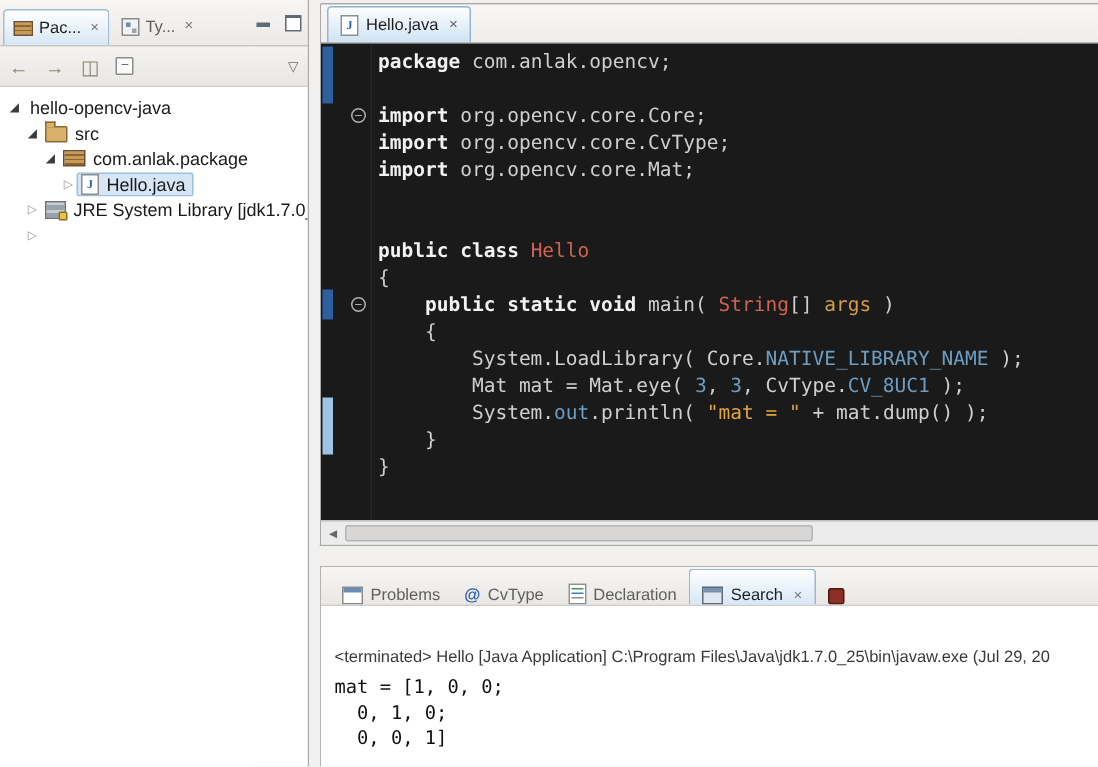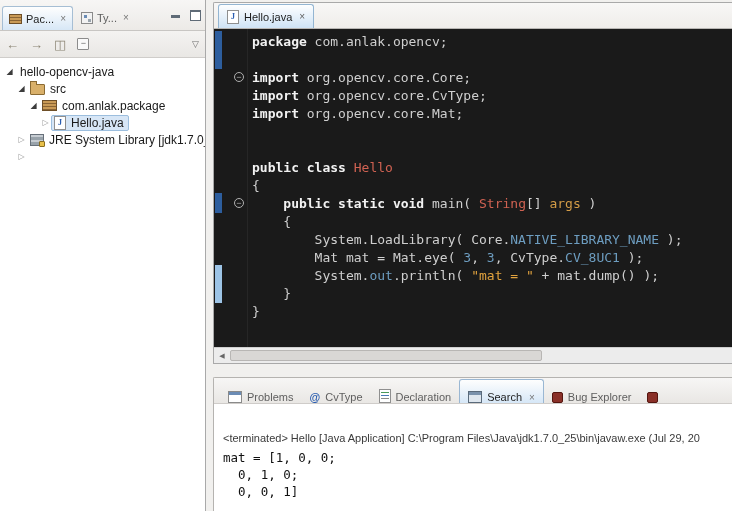--- a/index.html
+++ b/index.html
@@ -247,24 +247,20 @@
             <span class="bicon declaration-icon"></span>
             <span>Declaration</span>
           </div>
           <div class="btab selected">
             <span class="bicon console-icon"></span>
             <span>Search</span>
             <span class="vclose">×</span>
           </div>
           <div class="btab">
             <span class="bicon bug-icon"></span>
-            <span>Bug Explorer</span>
-          </div>
-          <div class="btab">
-            <span class="bicon bug-icon"></span>
           </div>
         </div>
       <div class="console-view">
         <div class="console-header">&lt;terminated&gt; Hello [Java Application] C:\Program Files\Java\jdk1.7.0_25\bin\javaw.exe (Jul 29, 20</div>
         <div class="console-output" id="console-out"><div>mat = [1, 0, 0;</div><div>  0, 1, 0;</div><div>  0, 0, 1]</div></div>
       </div>
     </div>
 
   </div>
 </div>

